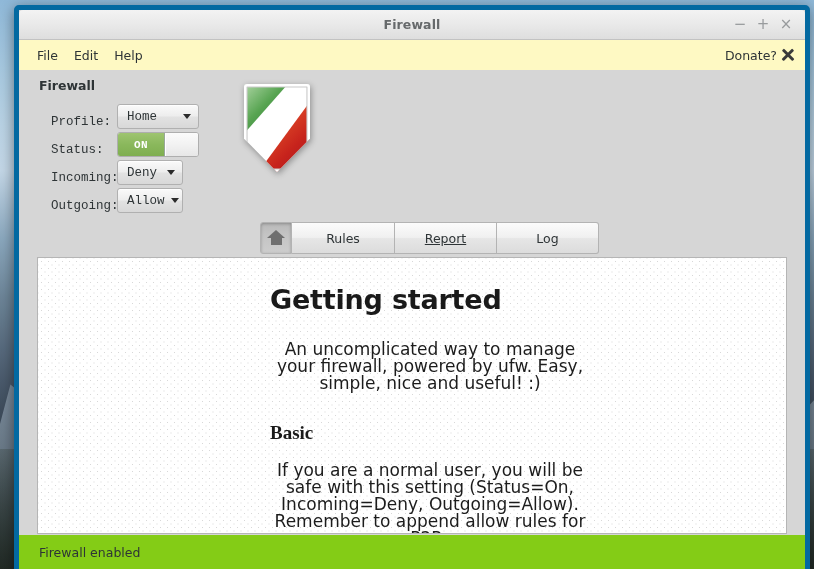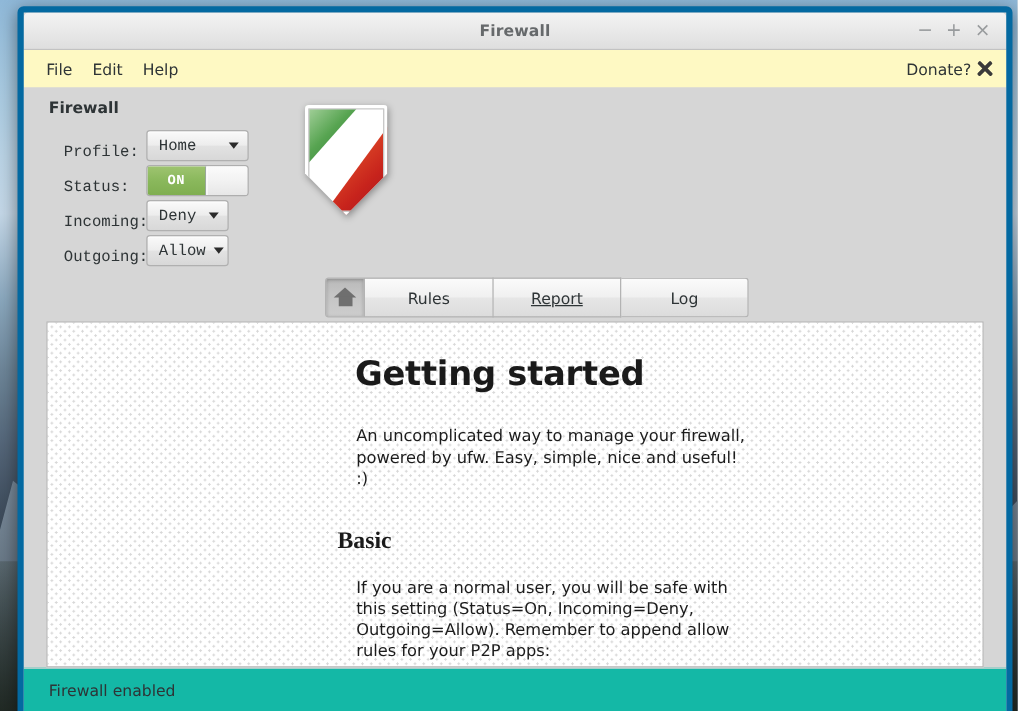--- a/index.html
+++ b/index.html
@@ -382,46 +382,47 @@
       radial-gradient(#d8d8d8 0.8px, transparent 0.9px),
       radial-gradient(#d8d8d8 0.8px, transparent 0.9px);
     background-size: 7px 7px, 7px 7px;
     background-position: 0 0, 3.5px 3.5px;
   }
   #content .doc {
     padding: 26px 40px 0 232px;
     box-sizing: border-box;
   }
   #content h1 {
-    margin: 0 0 26px 14px;
+    margin: 0 0 26px 0;
     font-size: 27px;
     font-weight: bold;
     color: #1a1a1a;
     letter-spacing: -.2px;
   }
   #content h2 {
     margin: 30px 0 18px 0;
     font-size: 19px;
     font-weight: bold;
     color: #1a1a1a;
     font-family: Liberation Serif, serif;
   }
   #content p {
-    margin: 15px;
-    font-size: 13px;
+    margin: 1px;
+    font-size: 17px;
     line-height: 17px;
     color: #1c1c1c;
     max-width: 318px;
+    text-align: center;
   }
 
   
   #statusbar {
     flex: 0 0 34px;
     height: 34px;
-    background: #14b8a6;
+    background: #84cc16;
     display: flex;
     align-items: center;
     padding-left: 20px;
     font-size: 12.5px;
     color: #2e3436;
     border-top: 1px solid #d6d6d6;
   }
 </style>
 </head>
 <body>

